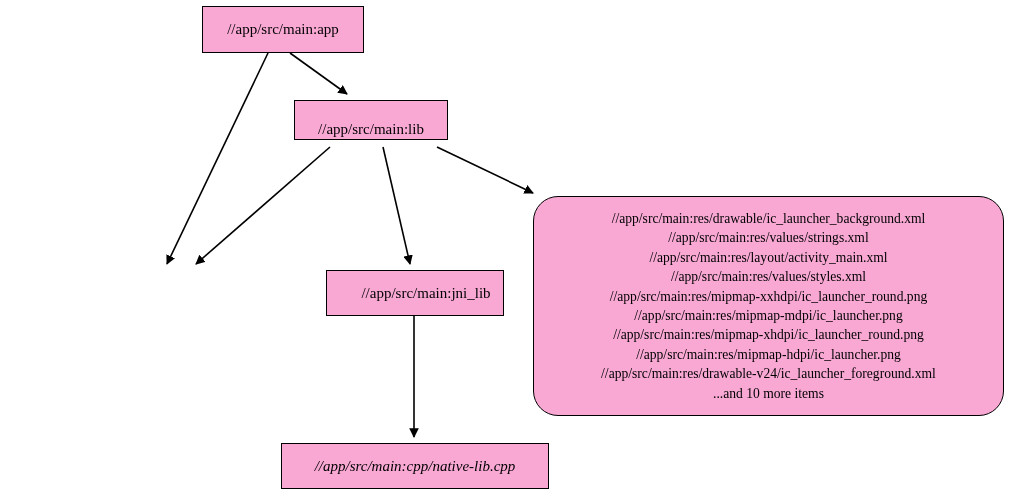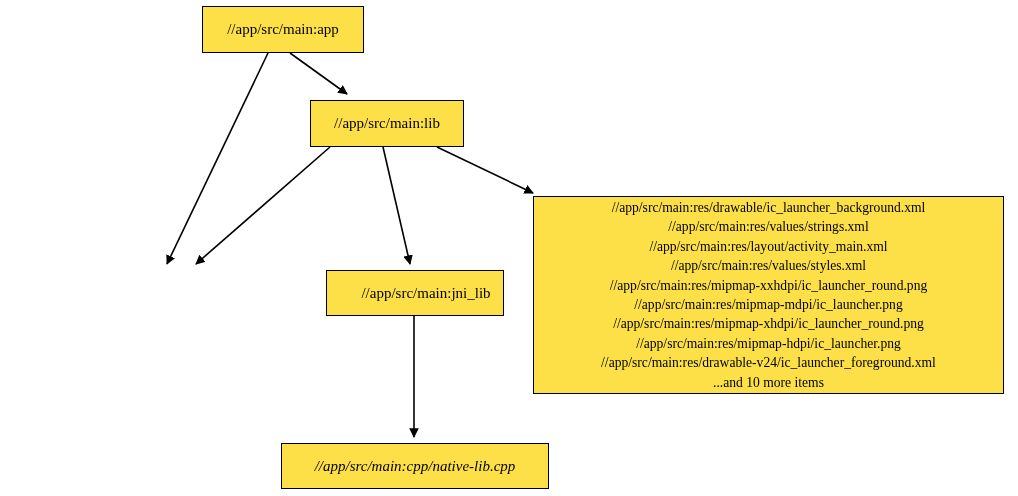--- a/index.html
+++ b/index.html
@@ -20,21 +20,21 @@
     left: 0;
     top: 0;
     width: 1018px;
     height: 496px;
     pointer-events: none;
   }
   .node {
     position: absolute;
     box-sizing: border-box;
     border: 1px solid #000000;
-    background: #fde047;
+    background: #f9a8d4;
     display: flex;
     align-items: center;
     justify-content: center;
     text-align: center;
     color: #000000;
     font-size: 15px;
     line-height: 19px;
     white-space: pre;
     z-index: 2;
   }
@@ -42,24 +42,24 @@
     font-size: 13.6px;
     line-height: 19.4px;
     padding: 6px 8px;
   }
   .node-label {
     display: block;
     white-space: pre;
   }
   
   #node-app        { left: 202px; top: 6px;   width: 162px; height: 47px; }
-  #node-lib        { left: 310px; top: 100px; width: 154px; height: 47px; }
+  #node-lib        { left: 294px; top: 100px; width: 154px; height: 40px; align-items: flex-end; }
   #node-manifest   { left: 5px;   top: 270px; width: 301px; height: 46px; }
   #node-jni        { left: 326px; top: 270px; width: 178px; height: 46px; padding-left: 22px; }
-  #node-res        { left: 533px; top: 196px; width: 471px; height: 198px; }
+  #node-res        { left: 533px; top: 196px; width: 471px; height: 220px; border-radius: 25px; }
   #node-nativelib  { left: 281px; top: 443px; width: 268px; height: 46px; font-style: italic; }
 </style>
 </head>
 <body>
 
 <div id="graph">
 
   <svg id="edge-layer" viewBox="0 0 1018 496" width="1018" height="496">
     <defs>
       <marker id="arrow" viewBox="0 0 10 10" refX="9" refY="5" markerWidth="6" markerHeight="6" orient="auto-start-reverse">

